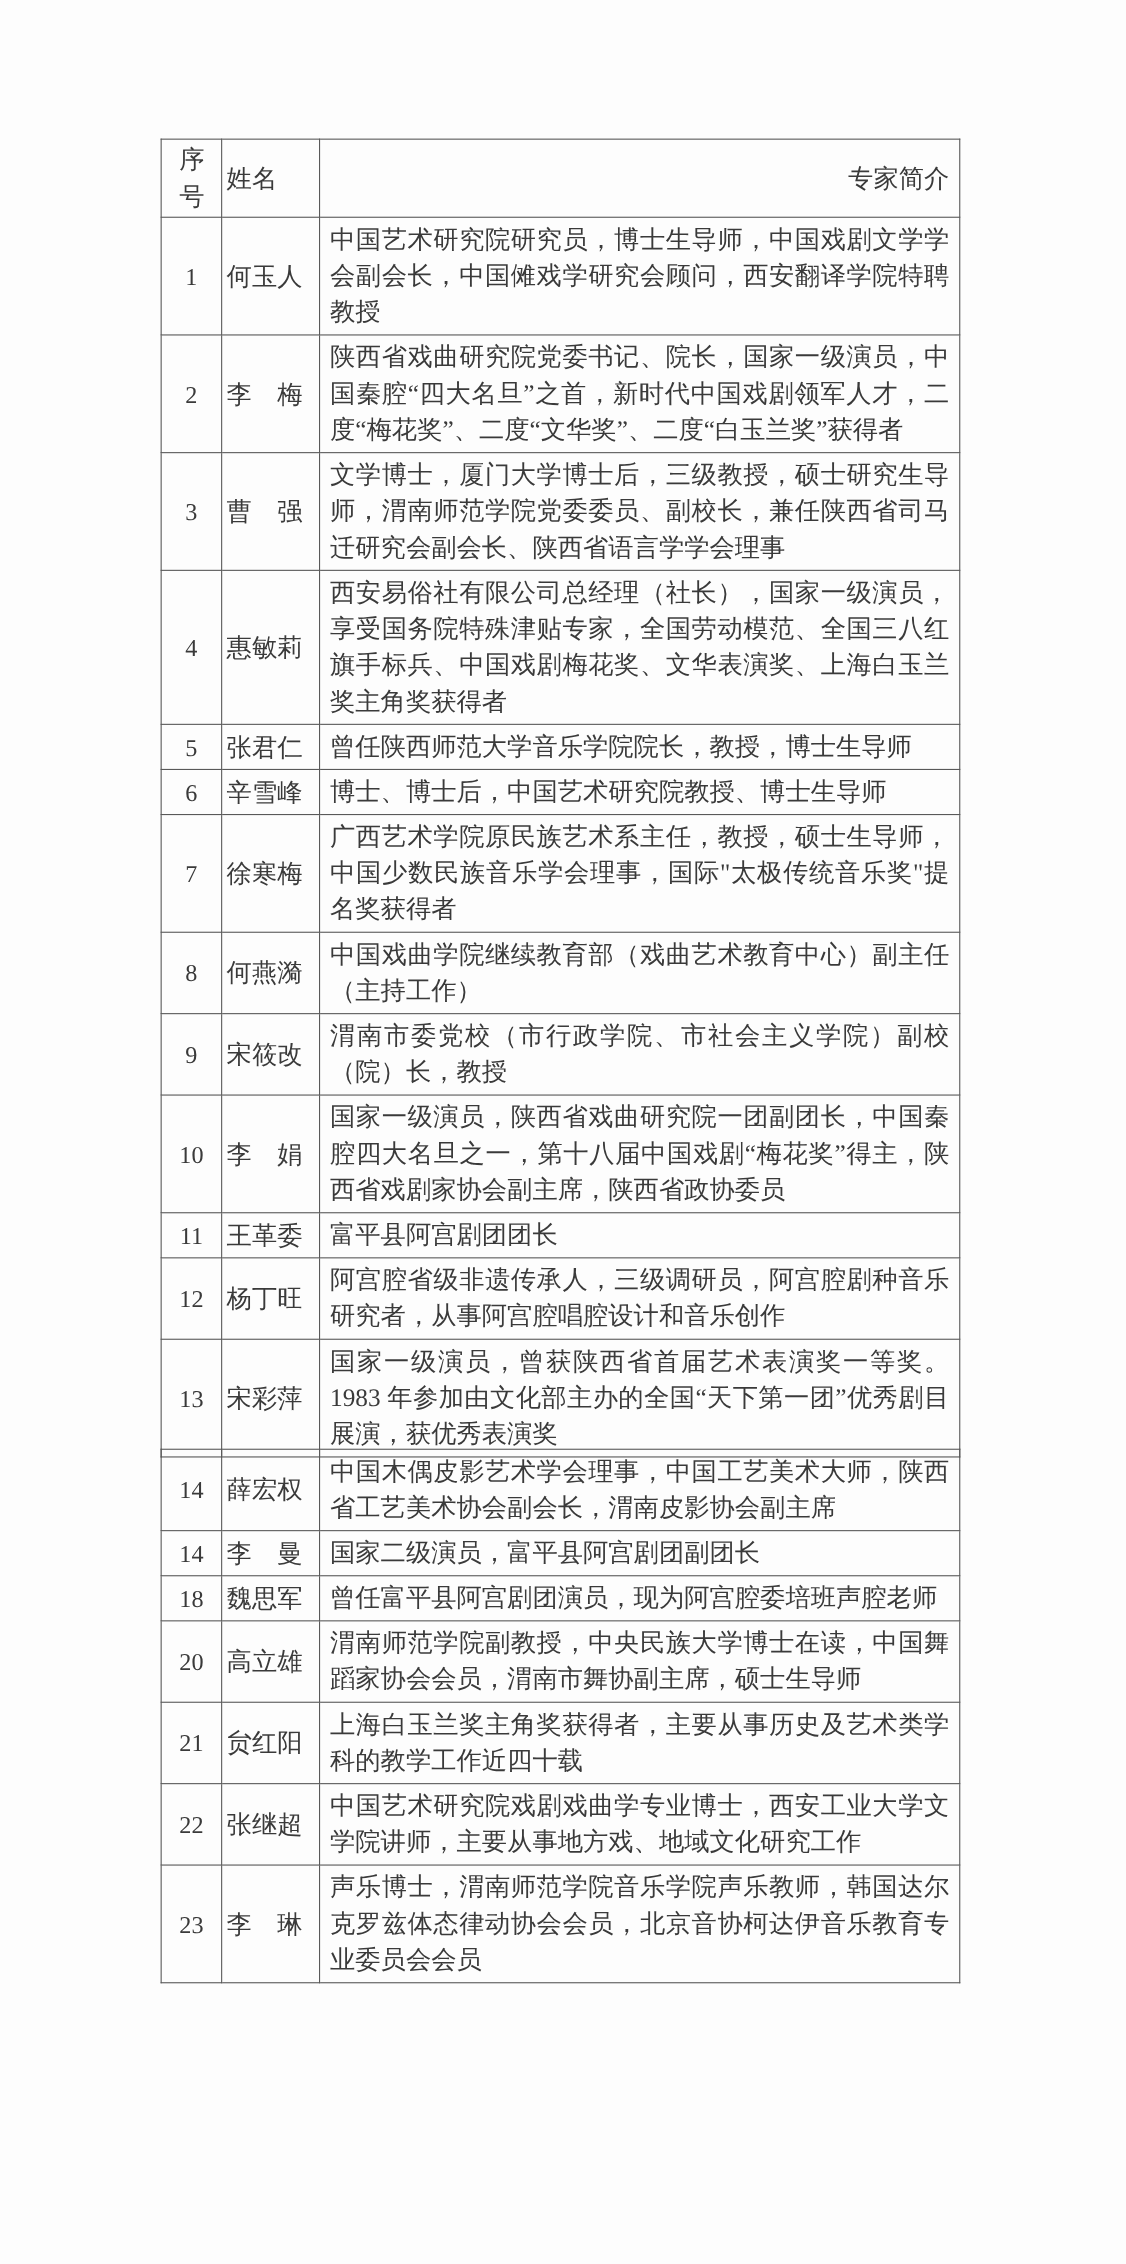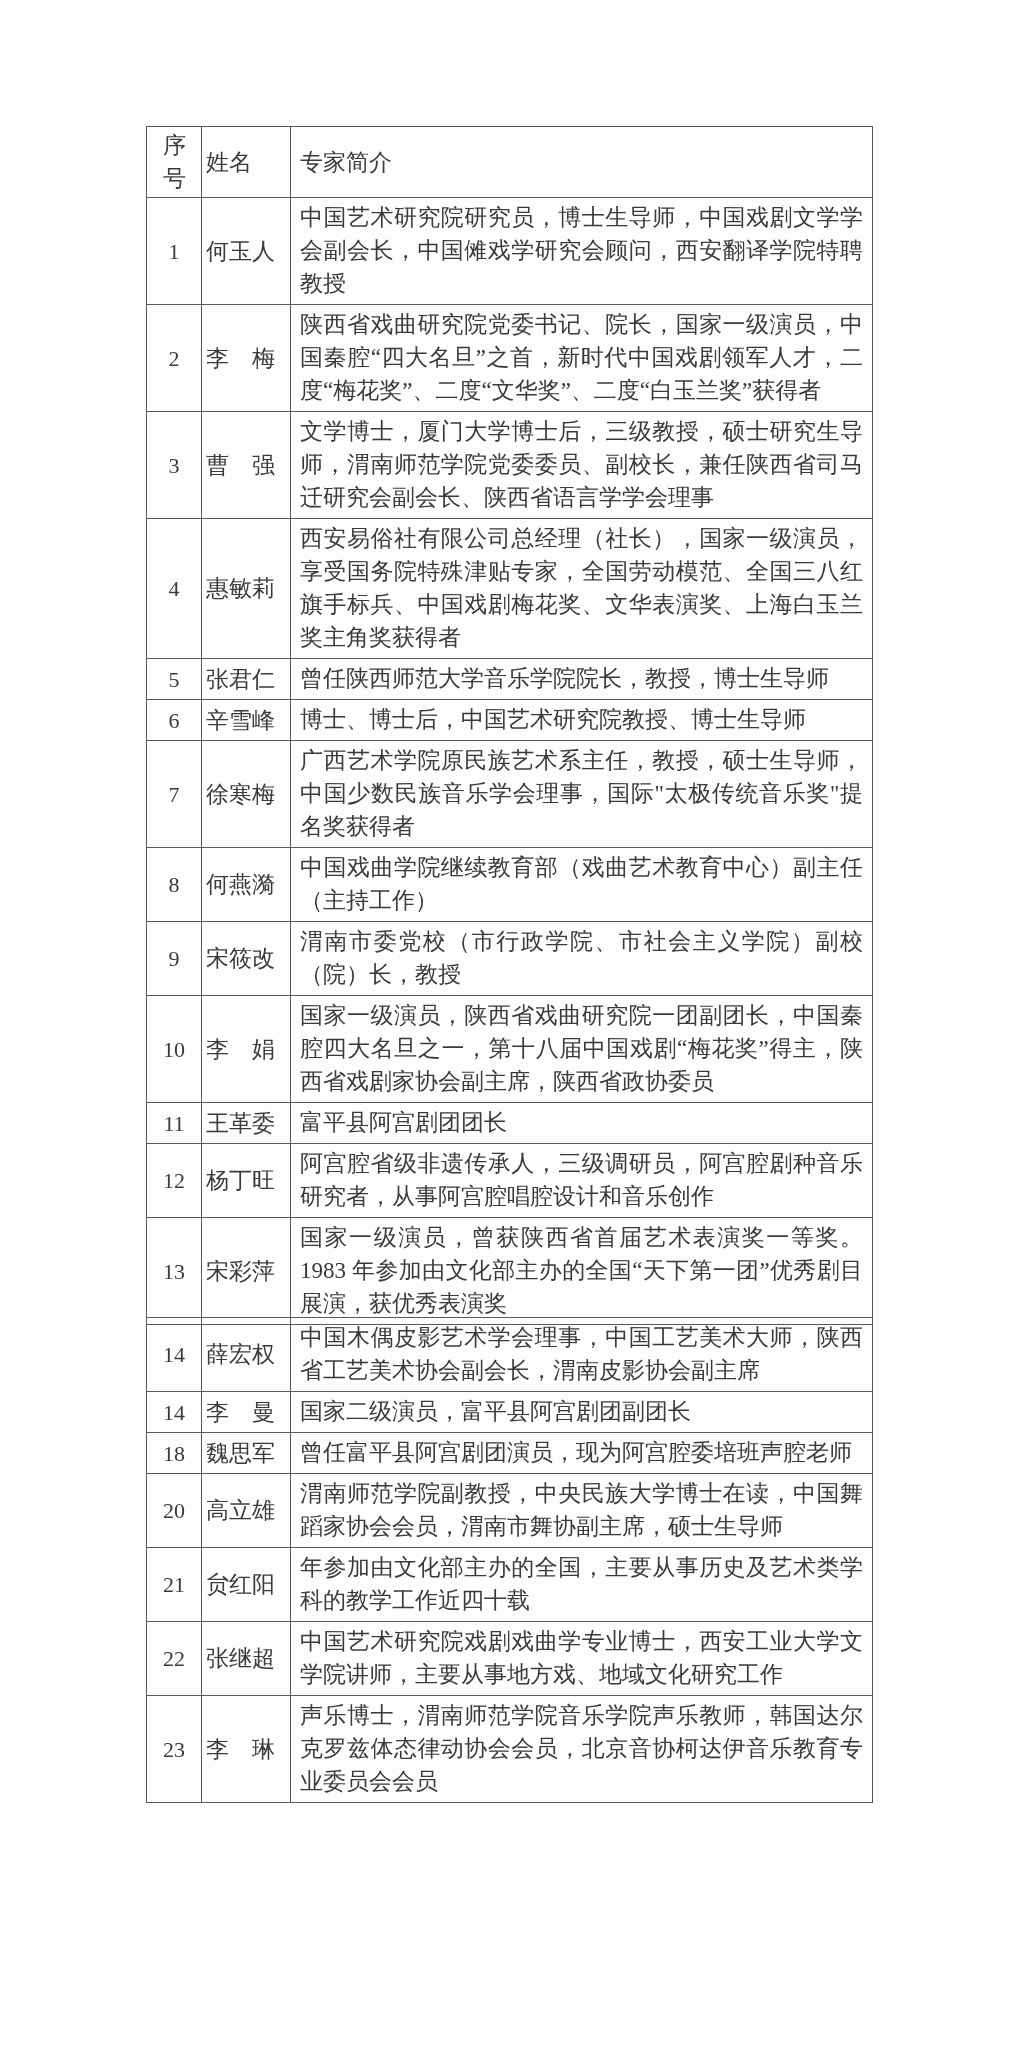--- a/index.html
+++ b/index.html
@@ -47,21 +47,21 @@
   col.c-name { width: 89px; }
   th.col-no {
     padding: 2px 16px;
     text-align: center;
   }
   th.col-name, td.col-name {
     padding: 2px 4px;
     text-align: left;
   }
   th.col-bio {
-    text-align: left;
+    text-align: right;
     padding: 2px 9px;
   }
   td.col-no {
     text-align: center;
     padding: 2px 2px;
     font-size: 22px;
   }
   td.col-bio {
     text-align: justify;
     padding: 3px 9px 4px 9px;
@@ -197,21 +197,21 @@
 
   <tr>
     <td class="col-no">20</td>
     <td class="col-name">高立雄</td>
     <td class="col-bio">渭南师范学院副教授，中央民族大学博士在读，中国舞蹈家协会会员，渭南市舞协副主席，硕士生导师</td>
   </tr>
 
   <tr>
     <td class="col-no">21</td>
     <td class="col-name">贠红阳</td>
-    <td class="col-bio">年参加由文化部主办的全国，主要从事历史及艺术类学科的教学工作近四十载</td>
+    <td class="col-bio">上海白玉兰奖主角奖获得者，主要从事历史及艺术类学科的教学工作近四十载</td>
   </tr>
 
   <tr>
     <td class="col-no">22</td>
     <td class="col-name">张继超</td>
     <td class="col-bio">中国艺术研究院戏剧戏曲学专业博士，西安工业大学文学院讲师，主要从事地方戏、地域文化研究工作</td>
   </tr>
 
   <tr>
     <td class="col-no">23</td>

